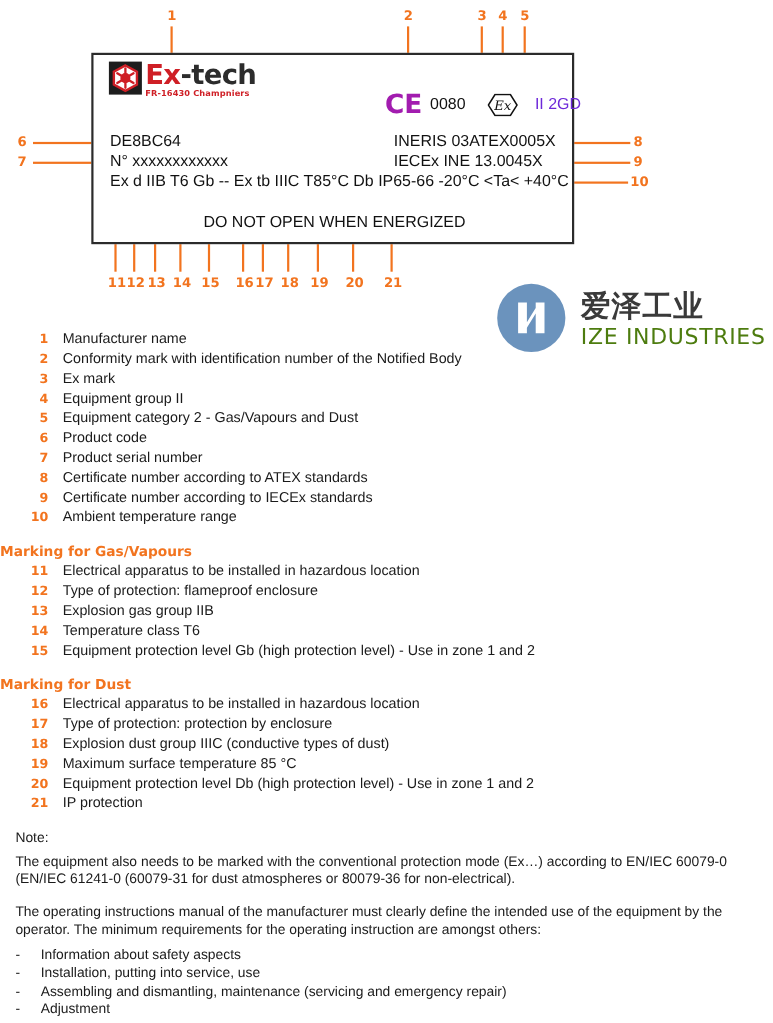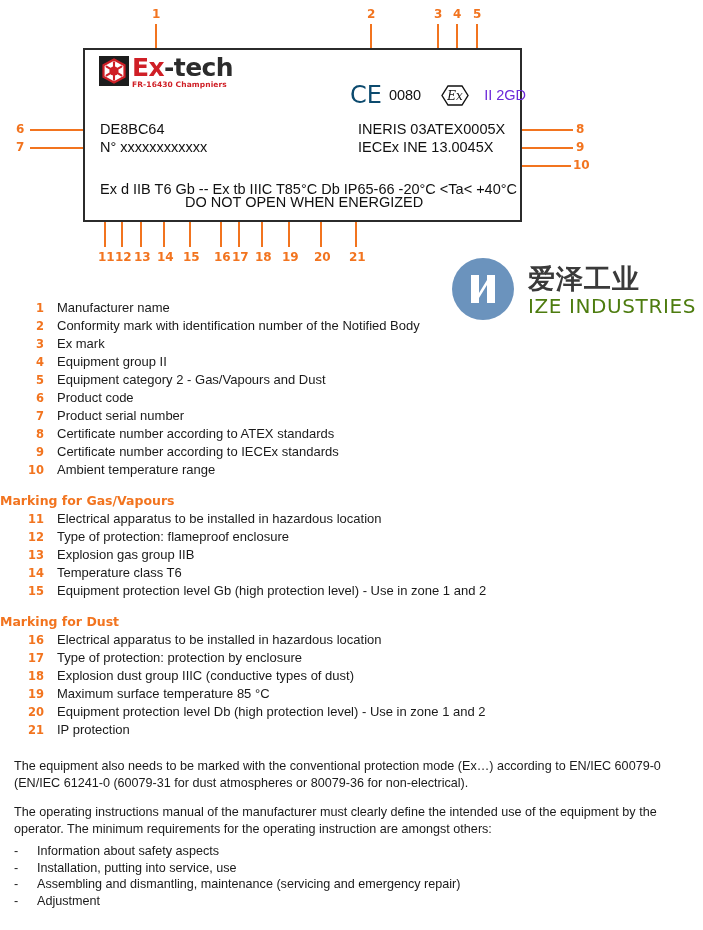--- a/index.html
+++ b/index.html
@@ -84,24 +84,24 @@
     position: absolute;
     left: 265px;
     top: 33px;
     display: flex;
     align-items: center;
     white-space: nowrap;
   }
   .ce-mark {
     font-family: "DejaVu Sans", sans-serif;
     font-size: 24px;
-    font-weight: normal;
+    font-weight: bold;
     letter-spacing: 0px;
     line-height: 24px;
-    color: #0c4a6e;
+    color: #a21caf;
   }
   .ce-number {
     font-size: 14.5px;
     margin-left: 7px;
     color: #111;
   }
   .ex-hex {
     margin-left: 20px;
     display: inline-flex;
     align-items: center;
@@ -116,21 +116,21 @@
   
   .pl-line {
     position: absolute;
     font-size: 14.5px;
     color: #111;
     white-space: nowrap;
     line-height: 16px;
   }
   .pl-code    { left: 15px;  top: 71px; }
   .pl-serial  { left: 15px;  top: 89px; }
-  .pl-marking { left: 15px;  top: 107px; margin-top: 24px; }
+  .pl-marking { left: 15px;  top: 107px; }
   .pl-atex    { left: 273px; top: 71px; }
   .pl-iecex   { left: 273px; top: 89px; }
   .pl-warn    { left: 100px; top: 144px; }
 
   
   .cl-v {        
     position: absolute;
     width: 2px;
     background: #f2741f;
     z-index: 2;
@@ -469,20 +469,21 @@
         <span class="lg-txt">Equipment protection level Db (high protection level) - Use in zone 1 and 2</span>
       </div>
     <div class="lg-row">
         <span class="lg-num">21</span>
         <span class="lg-txt">IP protection</span>
       </div>
   </div>
 </div>
 
 <div id="note">
+  <p>Note:</p>
   <div style="height:5px"></div>
   <p>The equipment also needs to be marked with the conventional protection mode (Ex…) according to EN/IEC 60079-0</p>
   <p>(EN/IEC 61241-0 (60079-31 for dust atmospheres or 80079-36 for non-electrical).</p>
   <div class="note-sp"></div>
   <p>The operating instructions manual of the manufacturer must clearly define the intended use of the equipment by the</p>
   <p>operator. The minimum requirements for the operating instruction are amongst others:</p>
   <div style="height:6px"></div>
   <div class="note-li">
       <span class="note-dash">-</span>
       <span class="note-litxt">Information about safety aspects</span>

